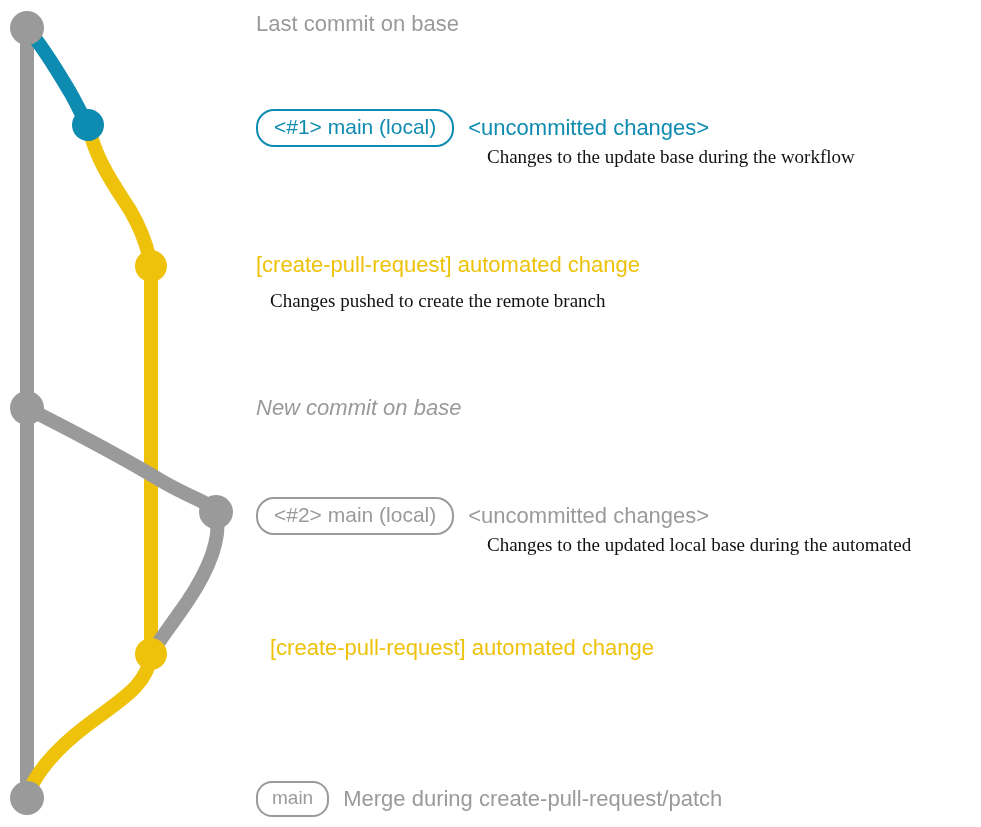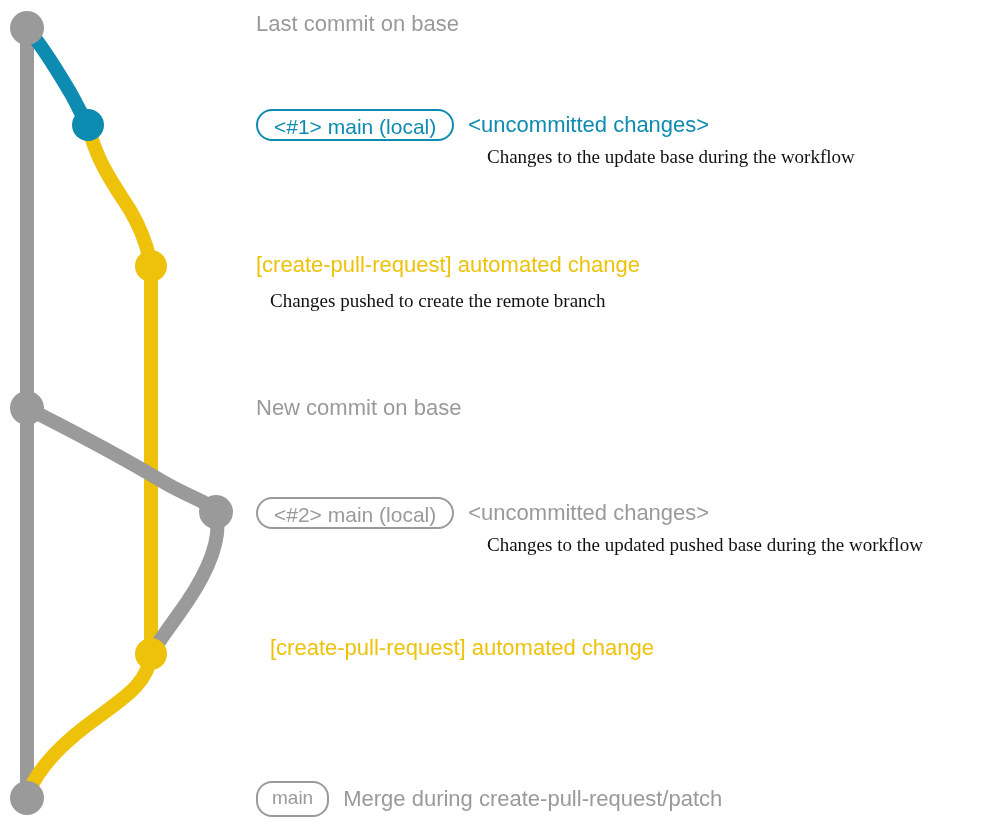--- a/index.html
+++ b/index.html
@@ -30,21 +30,21 @@
     display: flex;
     align-items: center;
   }
   .pill {
     display: inline-flex;
     align-items: center;
     justify-content: center;
     box-sizing: border-box;
     border: 2px solid currentColor;
     border-radius: 18px;
-    padding: 5px 16px 1px 16px;
+    padding: 5px 16px 7px 16px;
     font-size: 21px;
     line-height: 22px;
     font-weight: 400;
     white-space: nowrap;
   }
   .pill.small {
     padding: 4px 14px 6px 14px;
     font-size: 19px;
     border-radius: 16px;
   }
@@ -107,29 +107,29 @@
     <span class="pill blue">&lt;#1&gt; main (local)</span>
     <span class="commit-msg blue">&lt;uncommitted changes&gt;</span>
   </div>
   <div class="desc" style="left:487px; top:146px;">Changes to the update base during the workflow</div>
 
   <div class="row" style="left:256px; top:253px;">
     <span class="commit-msg nopill yellow">[create-pull-request] automated change</span>
   </div>
   <div class="desc" style="left:270px; top:290px;">Changes pushed to create the remote branch</div>
 
-  <div class="row" style="left:256px; top:396px;">
+  <div class="row" style="left:256px; top:396px;font-style:italic;">
     <span class="commit-msg nopill plain">New commit on base</span>
   </div>
 
   <div class="row" style="left:256px; top:497px;">
     <span class="pill gray">&lt;#2&gt; main (local)</span>
     <span class="commit-msg gray">&lt;uncommitted changes&gt;</span>
   </div>
-  <div class="desc" style="left:487px; top:534px;">Changes to the updated pushed base during the workflow</div>
+  <div class="desc" style="left:487px; top:534px;">Changes to the updated local base during the automated</div>
 
   <div class="row" style="left:256px; top:636px;">
     <span class="commit-msg yellow">[create-pull-request] automated change</span>
   </div>
 
   <div class="row" style="left:256px; top:781px;">
     <span class="pill small gray">main</span>
     <span class="commit-msg gray">Merge during create-pull-request/patch</span>
   </div>
 

